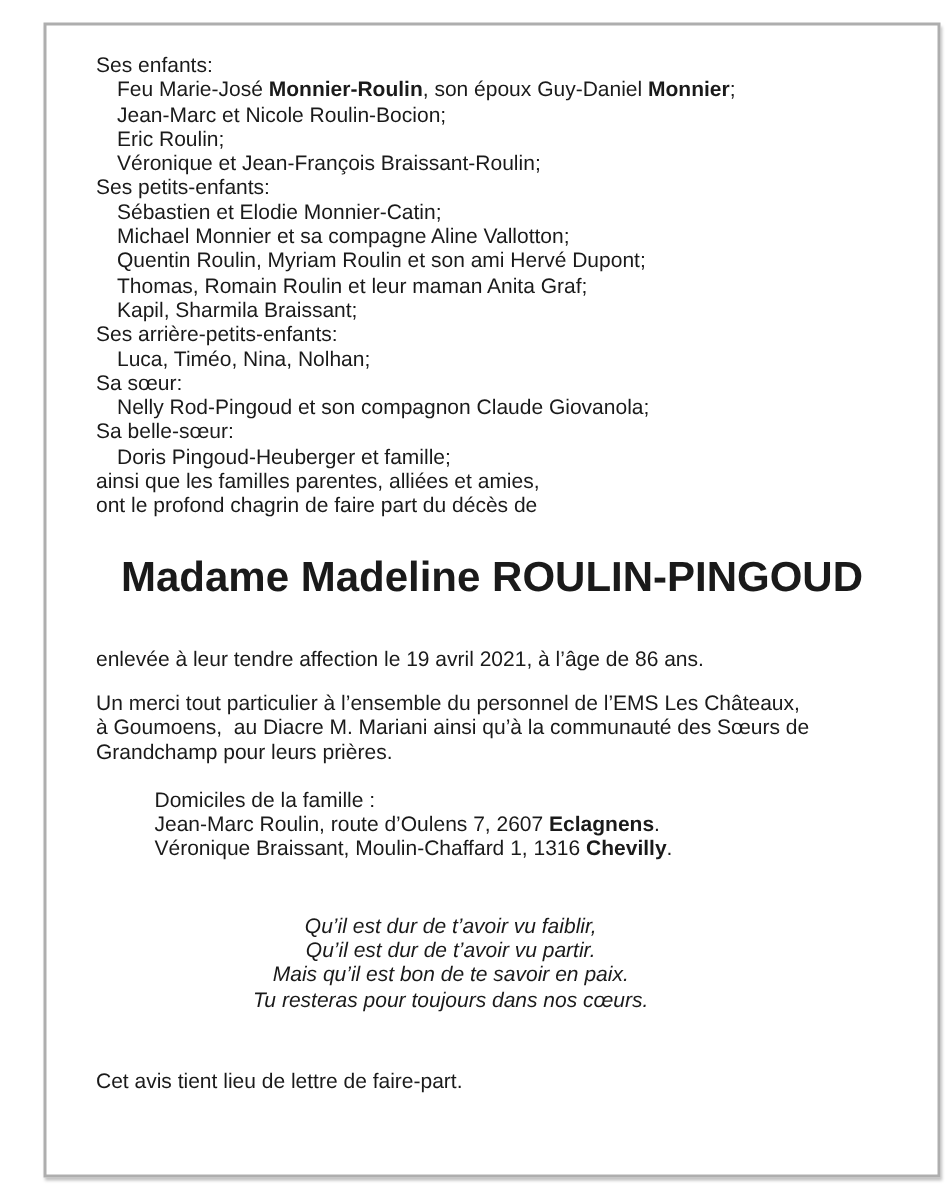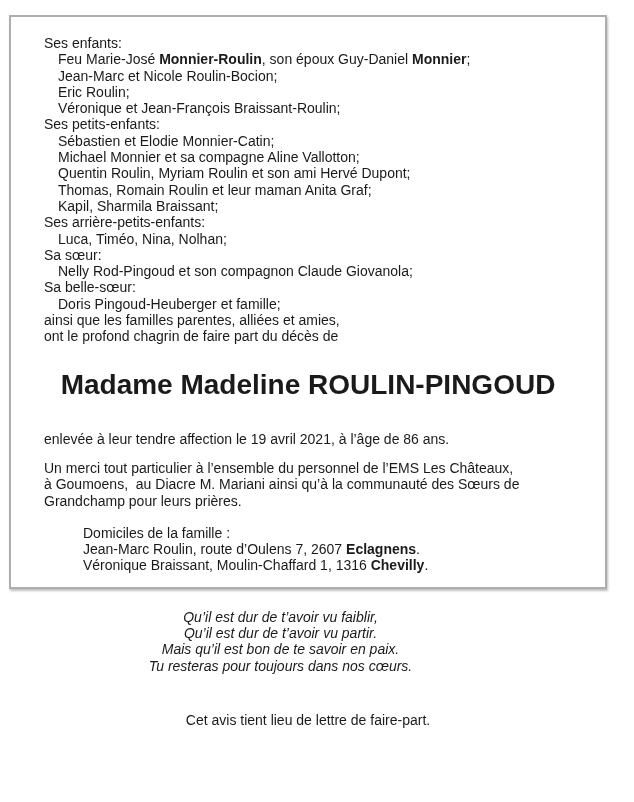--- a/index.html
+++ b/index.html
@@ -15,24 +15,24 @@
   }
   .page {
     position: relative;
     width: 634px;
     height: 802px;
     background: var(--bg-color, #ffffff);
     overflow: hidden;
   }
   .notice {
     position: absolute;
-    left: 9px;
+    left: 29px;
     top: 15px;
     width: 598px;
-    height: 574px;
+    height: 770px;
     box-sizing: border-box;
     border: 2px solid var(--border-color, #aeaeae);
     box-shadow: 1px 2px 2px rgba(0,0,0,0.25);
     background: var(--bg-color, #ffffff);
     padding: 18px 33px 0 33px;
     font-size: 14px;
     line-height: 16.3px;
   }
   .line { white-space: pre-wrap; }
   .indent { padding-left: 14px; }
@@ -50,21 +50,21 @@
   .thanks { margin-top: 13px; }
   .domiciles { margin-top: 16px; margin-left: 39px; }
   .poem {
     margin-top: 35px;
     margin-right: 55px;
     text-align: center;
     font-style: italic;
   }
   .closing {
     margin: 38px 0 16px 0;
-    text-align: center;
+    text-align: left;
   }
 </style>
 </head>
 <body>
 
 <div class="page">
   <div class="notice">
 
     <div id="family-block">
         <div class="line"><span>Ses enfants:</span></div>

